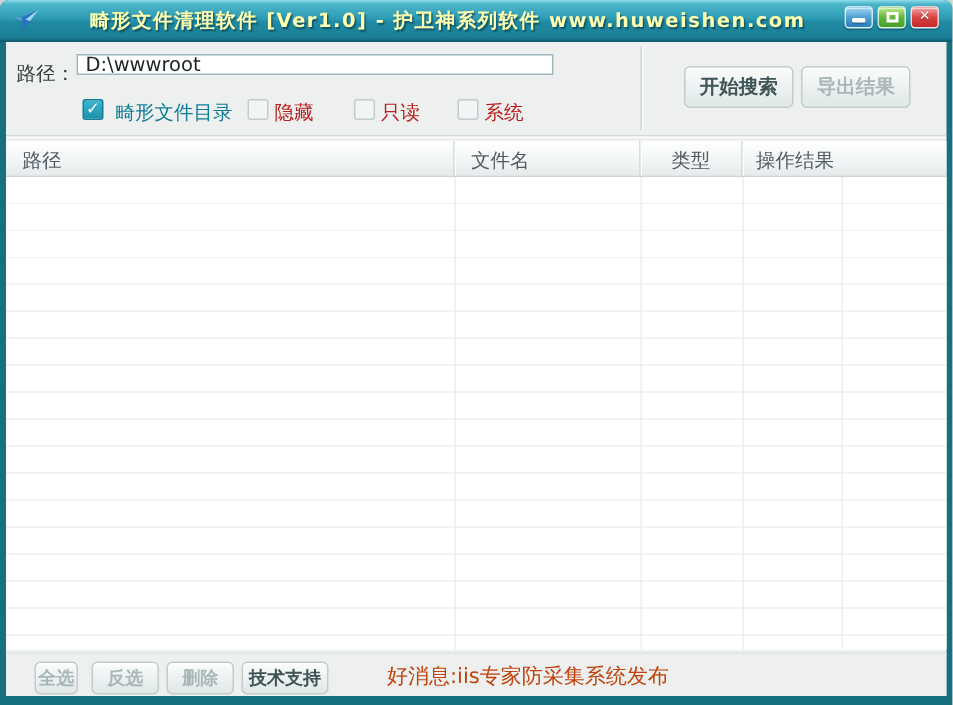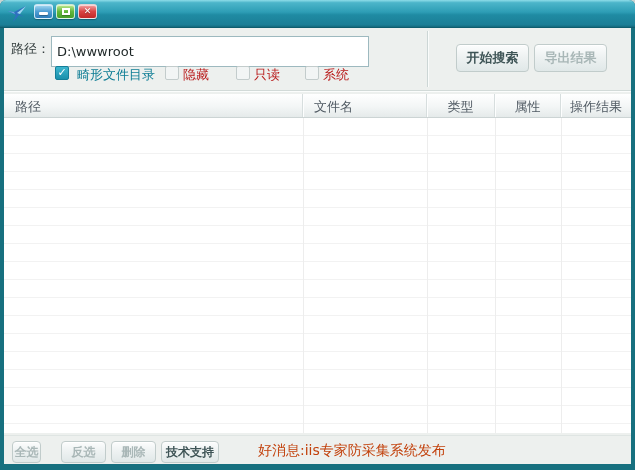--- a/index.html
+++ b/index.html
@@ -30,21 +30,21 @@
   .glyph-x { color:#fff; font-size:9px; font-weight:bold; line-height:1;
              text-shadow:0 1px 1px rgba(0,0,0,.35); }
 
   
   .content { position:absolute; top:28px; left:4px; right:4px; bottom:6px;
              background:#edf0ee; overflow:hidden; }
 
   
   .toppanel { position:absolute; top:0; left:0; right:0; height:63px; }
   .path-label { position:absolute; left:7px; top:12px; font-size:13px; color:#333d3d; }
-  .path-input { position:absolute; left:47px; top:8px; width:318px; height:31px;
+  .path-input { position:absolute; left:47px; top:8px; width:318px; height:14px;
     border:1px solid #9db9bf; background:#fff; font-size:13px; color:#1d2626;
     padding:0 5px; font-family:"DejaVu Sans","Liberation Sans",sans-serif; outline:none; }
   .cb { position:absolute; width:14px; height:14px; border-radius:2px; }
   .cb.checked { background:linear-gradient(#3db6cf,#1b90ab); border:1px solid #147e99;
     color:#fff; font-size:11px; font-weight:bold; line-height:12px; text-align:center; }
   .cb.off { background:#f2f5f5; border:1px solid #c3cccc; }
   .cb-label { position:absolute; font-size:13px; top:38px; }
   .cb-label.on  { color:#0e7d95; }
   .cb-label.dim { color:#b91c1c; }
 
@@ -75,40 +75,41 @@
   .th.center { text-align:center; }
   .th:last-child { border-right:none; box-shadow:none; }
   .tbody { position:absolute; top:24px; left:0; right:0; bottom:0; background:#fff;
     background-image:repeating-linear-gradient(to bottom,#ffffff 0px,#ffffff 17px,#f2f2f2 17px,#f2f2f2 18px); }
   .vline { position:absolute; top:0; bottom:0; width:1px; background:#ededed; }
 
   
   .footer { position:absolute; left:0; right:0; top:407px; height:29px;
     background:#edf0ee; border-top:1px solid #dfe5e3; }
   .f-btn { top:5px; height:22px; font-size:12px; }
-  .f-btn1 { left:8px;   width:29px; }
+  .f-btn1 { left:19px;   width:29px; }
   .f-btn2 { left:57px;  width:45px; }
   .f-btn3 { left:107px; width:45px; }
   .f-btn4 { left:157px; width:58px; }
   .status-text { position:absolute; left:254px; top:6px; font-size:14px;
     color:#c2410c; white-space:nowrap; }
 </style>
 </head>
 <body>
 
 <div class="window">
 
   <div class="titlebar">
     <span class="app-icon">
       <svg viewBox="0 0 30 24" width="30" height="24">
         <path d="M22 4 L10 10 L4 9 L12 13 L9 20 L15 13 L20 15 L14 11 Z" fill="#2f6fc0"></path>
         <path d="M22 4 L13 11 L16 12 Z" fill="#9fd6f2"></path>
         <path d="M10 10 L4 9 L11 12 Z" fill="#6ea8e0"></path>
       </svg>
     </span>
+    <div class="title-text">畸形文件清理软件 [Ver1.0] - 护卫神系列软件 www.huweishen.com</div>
     <div class="tb-controls">
       <div class="tb-btn min">
         <span class="glyph-min"></span>
       </div>
       <div class="tb-btn max">
         <span class="glyph-max"></span>
       </div>
       <div class="tb-btn close">
         <span class="glyph-x">✕</span>
       </div>
@@ -139,21 +140,20 @@
       <div class="push-btn disabled btn-export">导出结果</div>
     </div>
 
     <div class="hsep"></div>
 
     <div class="table">
       <div class="thead">
         <div class="th left" style="width:299px;">路径</div>
         <div class="th left" style="width:124px;">文件名</div>
         <div class="th center" style="width:68px;">类型</div>
-        <div class="th center" style="width:66px;">属性</div>
         <div class="th center" style="width:70px;">操作结果</div>
       </div>
       <div class="tbody">
         <div class="vline" style="left:299px;"></div>
         <div class="vline" style="left:423px;"></div>
         <div class="vline" style="left:491px;"></div>
         <div class="vline" style="left:557px;"></div>
       </div>
     </div>
 

